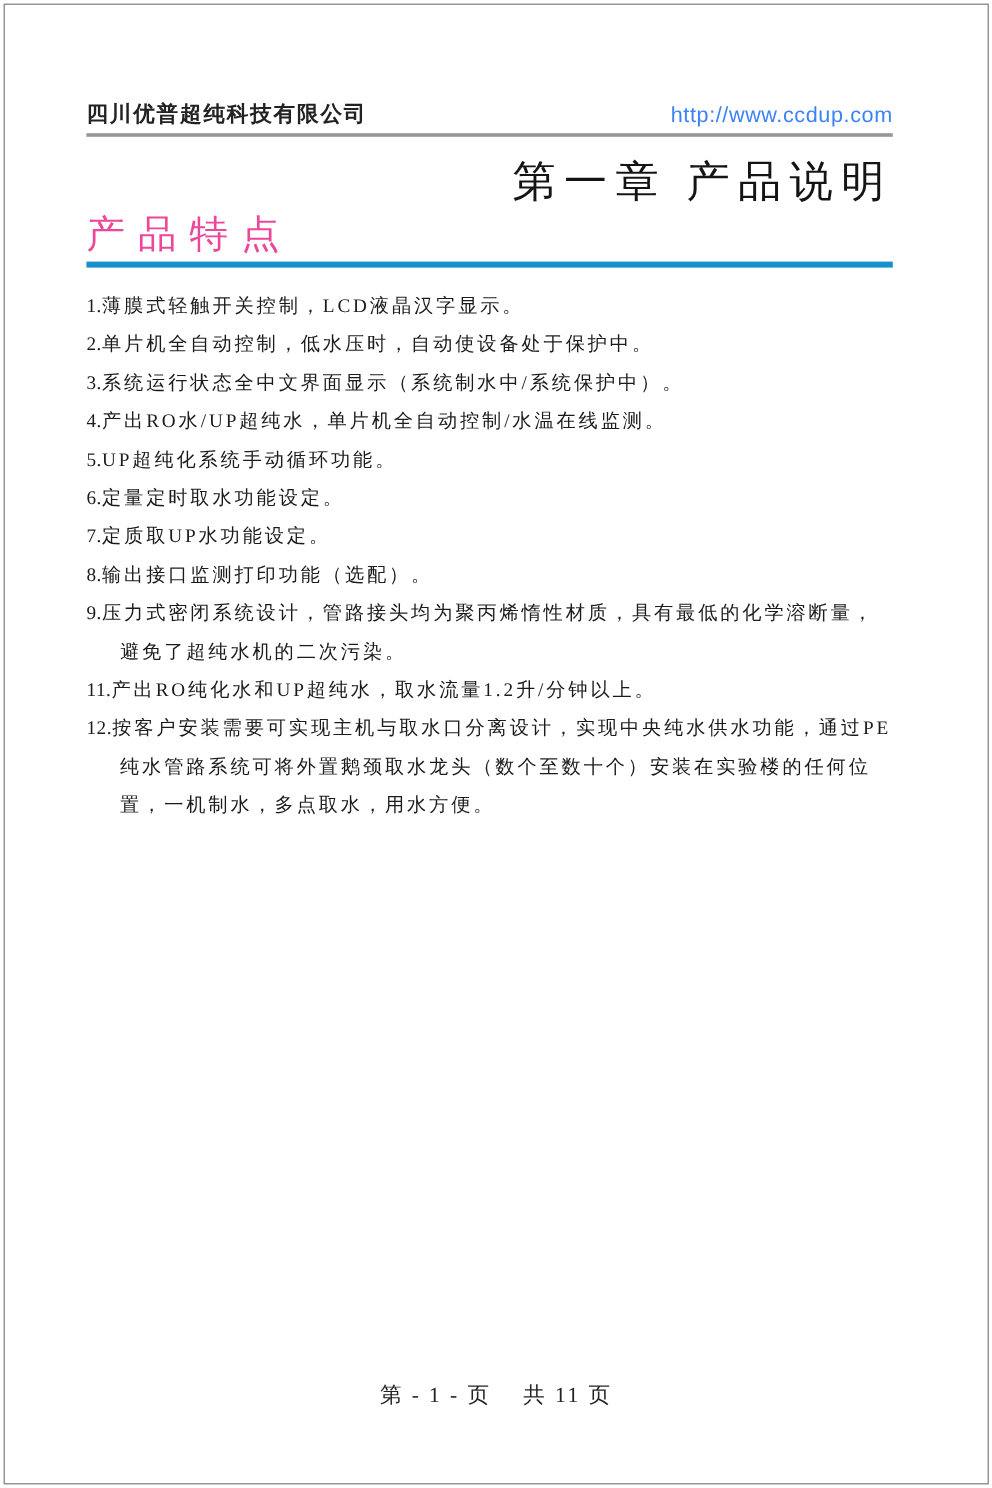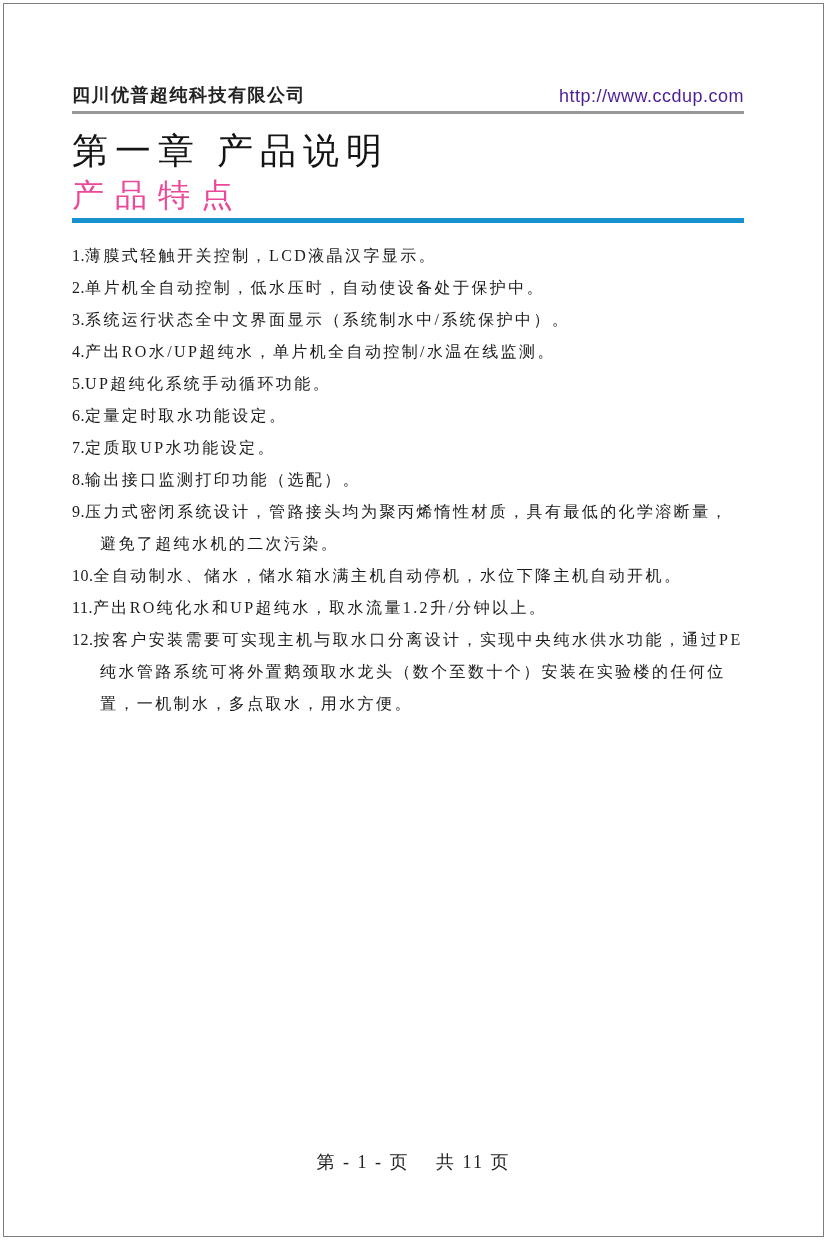--- a/index.html
+++ b/index.html
@@ -39,32 +39,32 @@
   }
   .company {
     font-size: 18px;
     font-weight: bold;
     color: #222222;
     letter-spacing: 1.5px;
   }
   .url {
     font-size: 18px;
     font-weight: normal;
-    color: #4c1d95;
+    color: #3b82f6;
     letter-spacing: 0.5px;
     margin-top: 28px;
   }
   .header-rule {
     height: 3px;
     background: #979797;
     margin-top: 4px;
   }
   .chapter-title {
     margin: 16px 0 0 0;
-    text-align: left;
+    text-align: right;
     font-size: 36px;
     font-weight: normal;
     color: #141414;
     letter-spacing: 7px;
     line-height: 1.2;
   }
   .section-heading {
     margin: 3px 0 0 0;
     font-size: 32px;
     font-weight: normal;
@@ -124,20 +124,19 @@
   <div class="features">
     <div class="feature"><span class="num">1.</span><span class="txt">薄膜式轻触开关控制，LCD液晶汉字显示。</span></div>
     <div class="feature"><span class="num">2.</span><span class="txt">单片机全自动控制，低水压时，自动使设备处于保护中。</span></div>
     <div class="feature"><span class="num">3.</span><span class="txt">系统运行状态全中文界面显示（系统制水中/系统保护中）。</span></div>
     <div class="feature"><span class="num">4.</span><span class="txt">产出RO水/UP超纯水，单片机全自动控制/水温在线监测。</span></div>
     <div class="feature"><span class="num">5.</span><span class="txt">UP超纯化系统手动循环功能。</span></div>
     <div class="feature"><span class="num">6.</span><span class="txt">定量定时取水功能设定。</span></div>
     <div class="feature"><span class="num">7.</span><span class="txt">定质取UP水功能设定。</span></div>
     <div class="feature"><span class="num">8.</span><span class="txt">输出接口监测打印功能（选配）。</span></div>
     <div class="feature"><span class="num">9.</span><span class="txt">压力式密闭系统设计，管路接头均为聚丙烯惰性材质，具有最低的化学溶断量，避免了超纯水机的二次污染。</span></div>
-    <div class="feature"><span class="num">10.</span><span class="txt">全自动制水、储水，储水箱水满主机自动停机，水位下降主机自动开机。</span></div>
     <div class="feature"><span class="num">11.</span><span class="txt">产出RO纯化水和UP超纯水，取水流量1.2升/分钟以上。</span></div>
     <div class="feature"><span class="num">12.</span><span class="txt">按客户安装需要可实现主机与取水口分离设计，实现中央纯水供水功能，通过PE纯水管路系统可将外置鹅颈取水龙头（数个至数十个）安装在实验楼的任何位置，一机制水，多点取水，用水方便。</span></div>
   </div>
 
 </div>
 
 <div class="page-footer">第 - 1 - 页　 共 11 页</div>
 
 </body></html>

